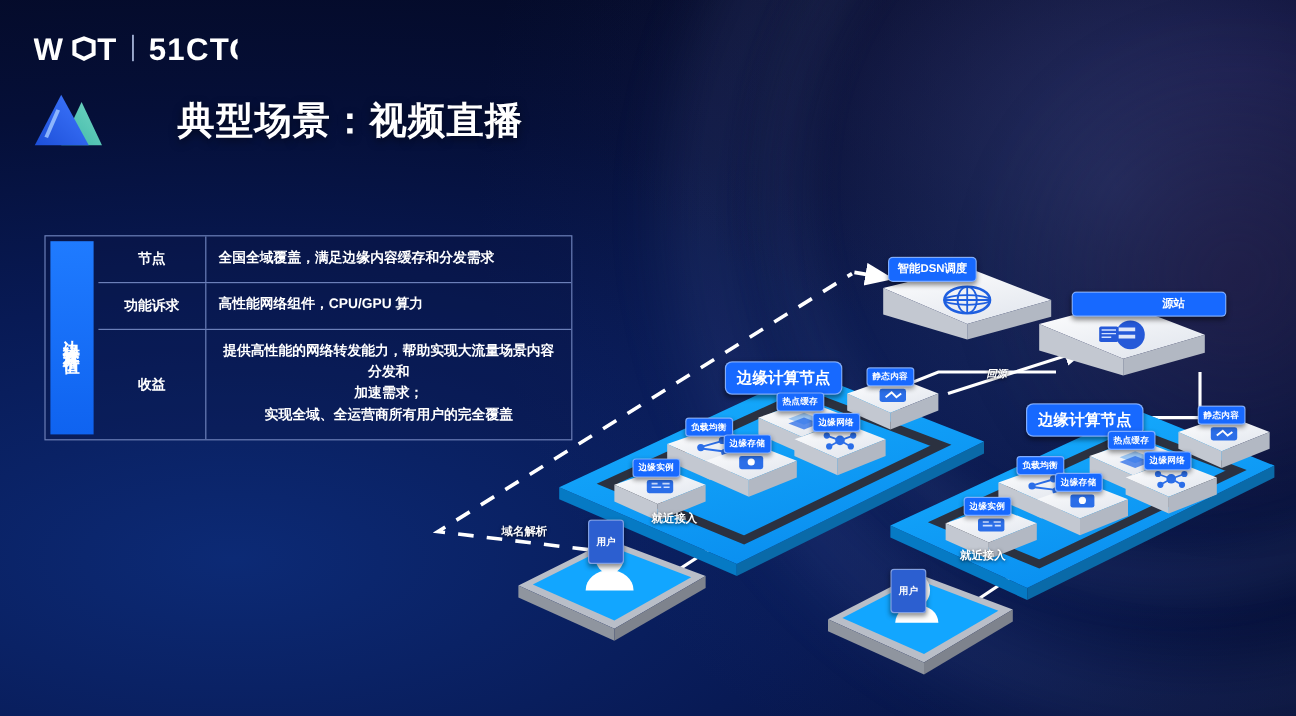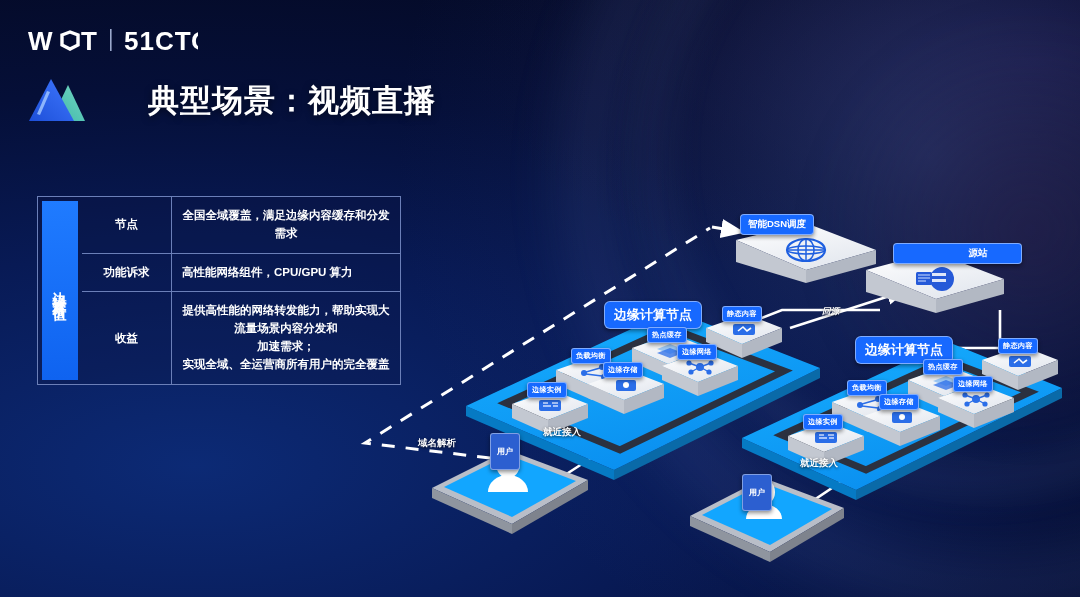--- a/index.html
+++ b/index.html
@@ -41,21 +41,21 @@
   #brand svg{display:block;}
   #titlerow{position:absolute;left:28px;top:72px;display:flex;align-items:center;height:58px;gap:40px;}
   #logomark{width:62px;height:52px;margin-right:18px;flex:0 0 auto;}
   #slide-title{
     color:#ffffff;font-size:31px;font-weight:bold;letter-spacing:1px;
     text-shadow:0 2px 7px rgba(0,0,0,0.5);white-space:nowrap;
   }
 
   
   #value-table{
-    position:absolute;left:37px;top:196px;width:364px;
+    position:absolute;left:37px;top:196px;width:440px;
     border:1px solid #6b7fb8;box-sizing:border-box;
     background:rgba(10,20,70,0.28);display:flex;
   }
   #tbl-sidelabel{
     width:36px;flex:0 0 36px;margin:4px;
     background:linear-gradient(180deg,#1f7bff 0%,#0f63f0 100%);
     display:flex;align-items:center;justify-content:center;
   }
   #tbl-sidelabel .vtxt{
     writing-mode:vertical-rl;text-orientation:upright;

